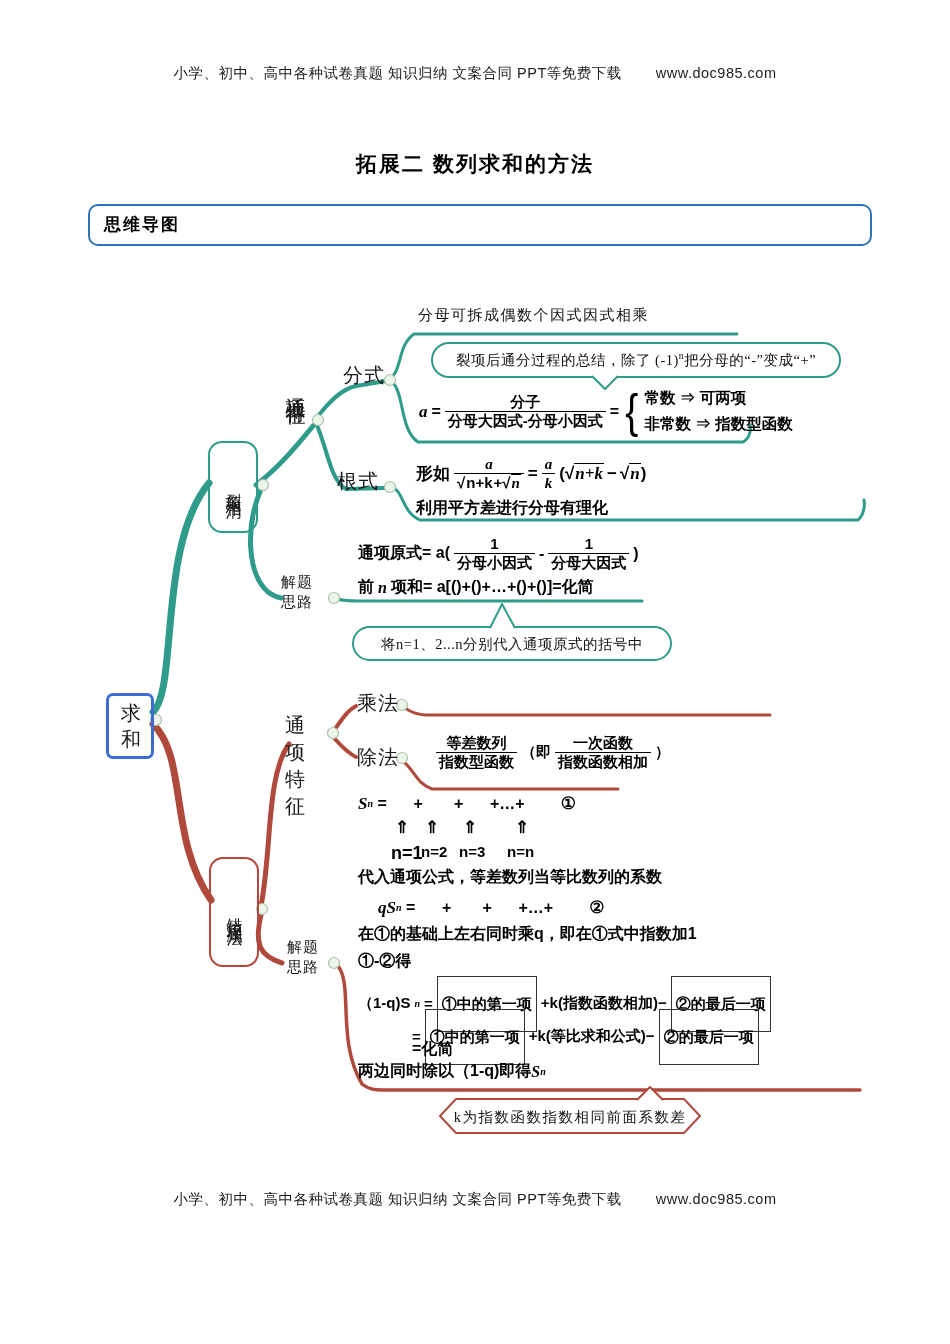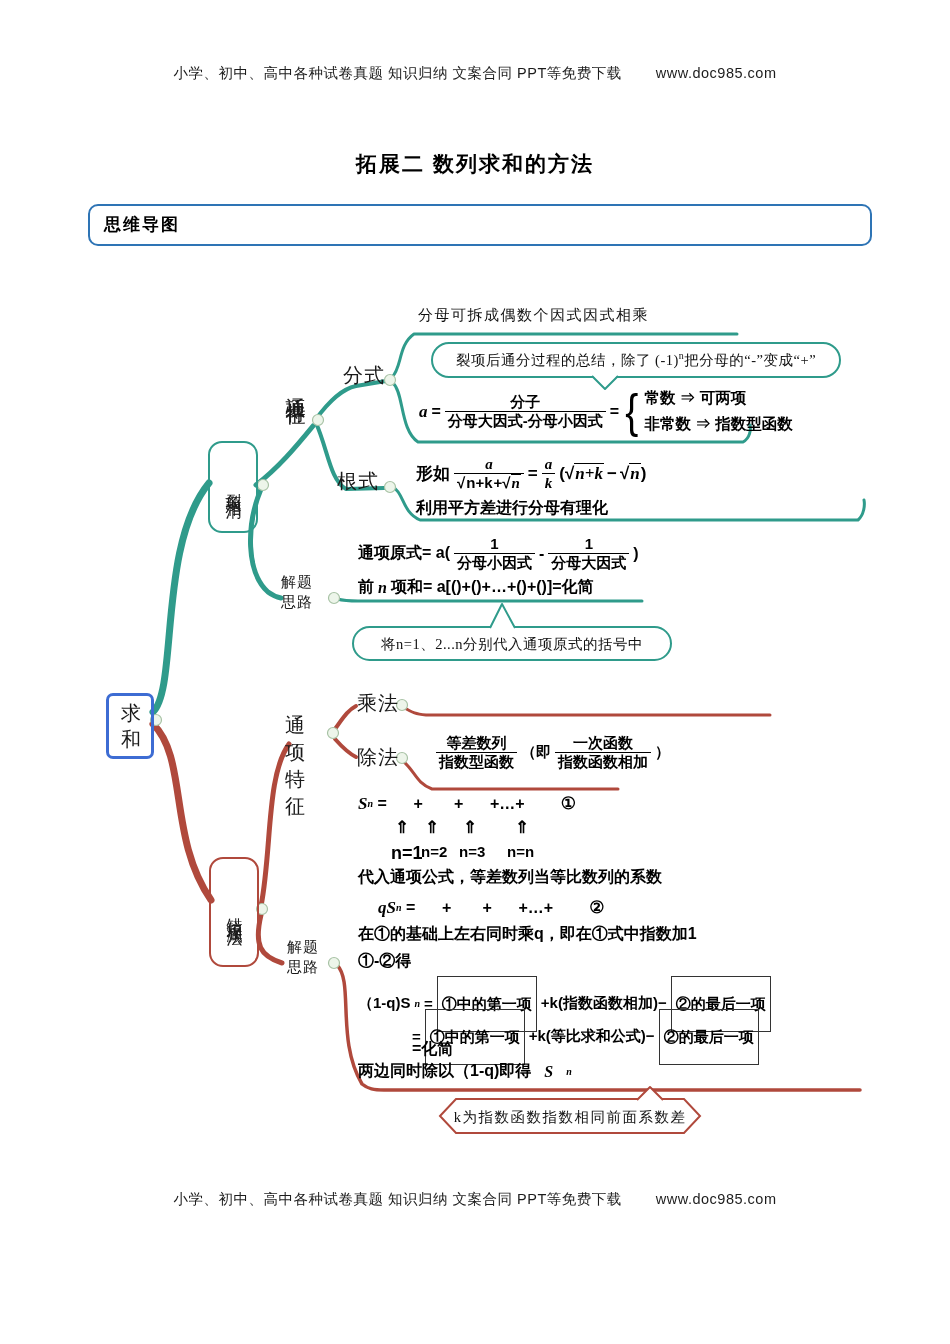--- a/index.html
+++ b/index.html
@@ -254,21 +254,21 @@
 
   <div class="abs stepline" style="left:412px;top:1009px;font-size:15px;gap:4px;">
     <span>=</span>
     <span class="boxterm">①中的第一项</span>
     <span>+k(等比求和公式)−</span>
     <span class="boxterm">②的最后一项</span>
   </div>
 
   <div class="abs stepline" style="left:412px;top:1039px;">=化简</div>
 
-  <div class="abs stepline" style="left:358px;top:1061px;gap:13px;">
+  <div class="abs stepline" style="left:358px;top:1061px;">
     <span>两边同时除以（1-q)即得</span>
       <span class="it">S</span>
       <sub class="sn">n</sub>
   </div>
 
   <div class="abs calltext" style="left:452px;top:1108px;width:236px;text-align:center;letter-spacing:1.5px;">k为指数函数指数相同前面系数差</div>
 
   <div class="abs pgline center serif" style="top:1190px;">
     <span>小学、初中、高中各种试卷真题  知识归纳  文案合同  PPT等免费下载</span><span class="url">www.doc985.com</span>
   </div>

